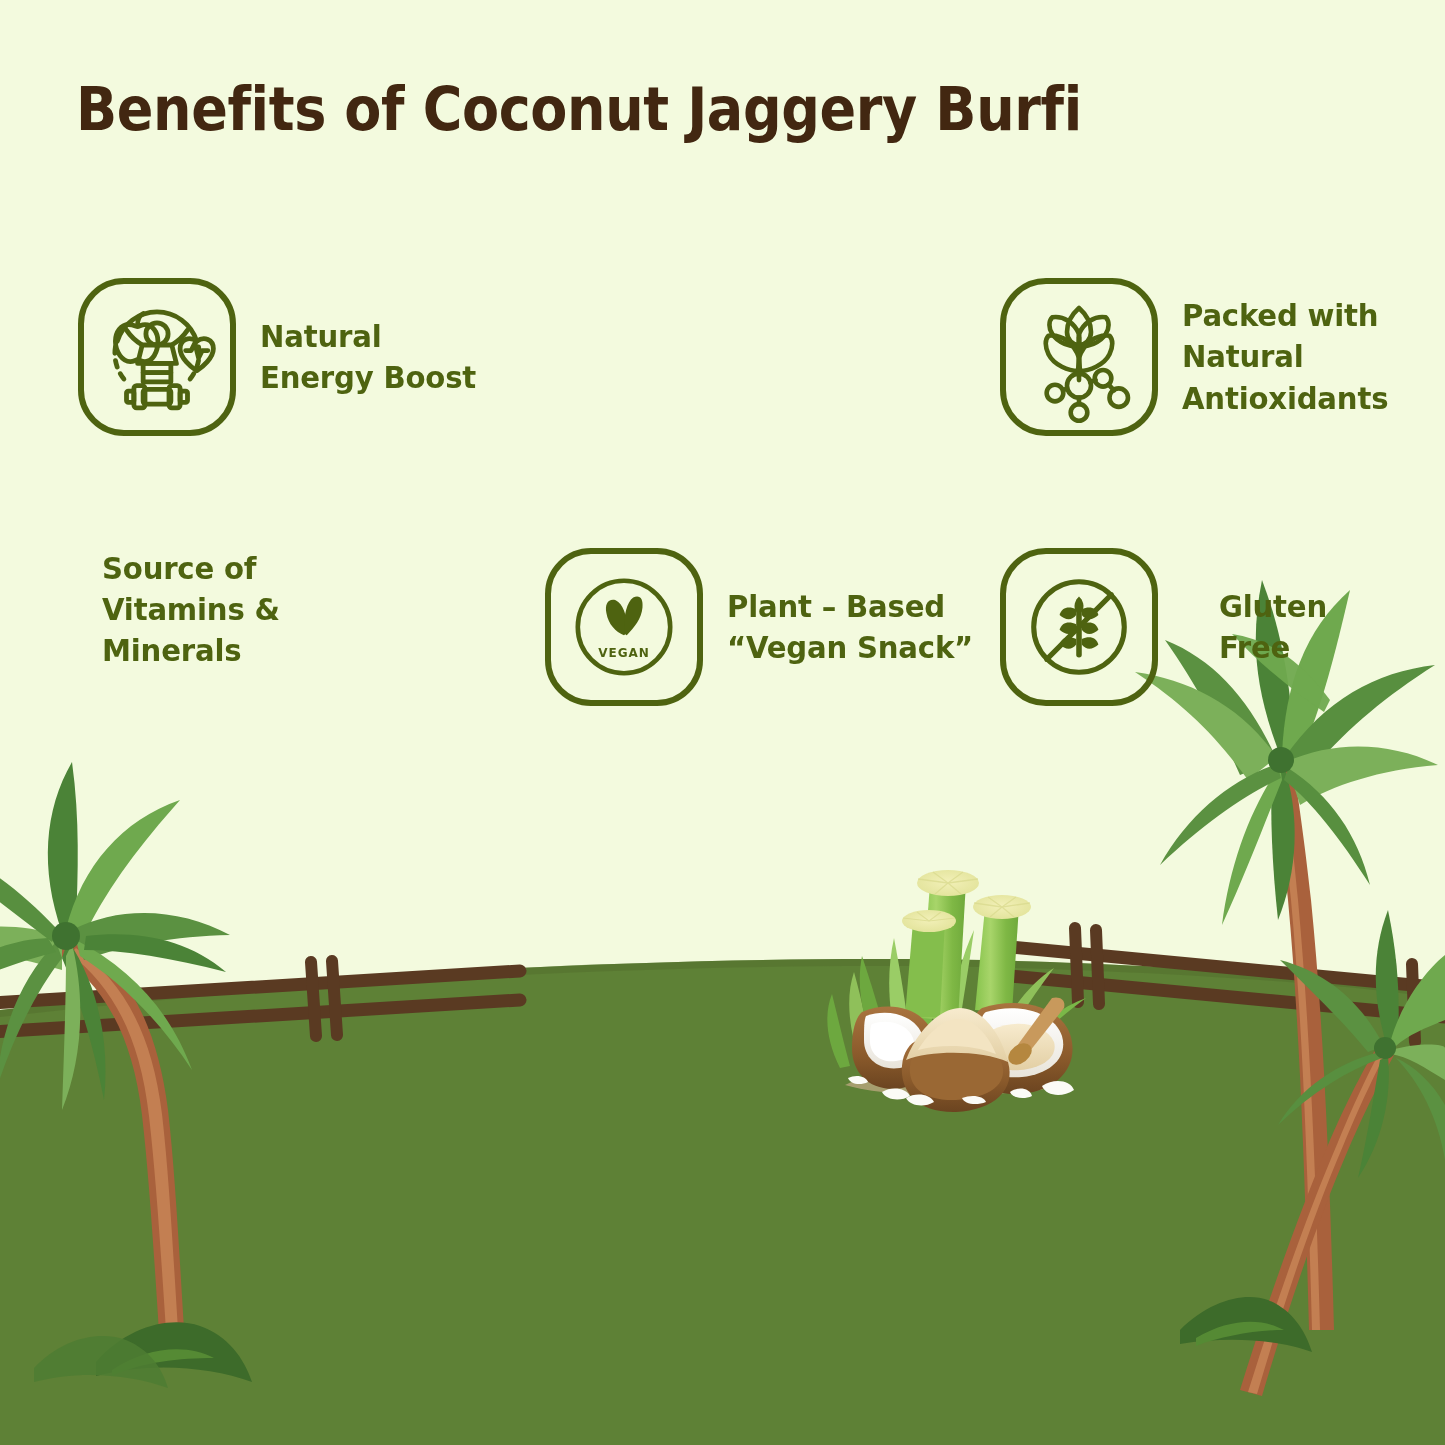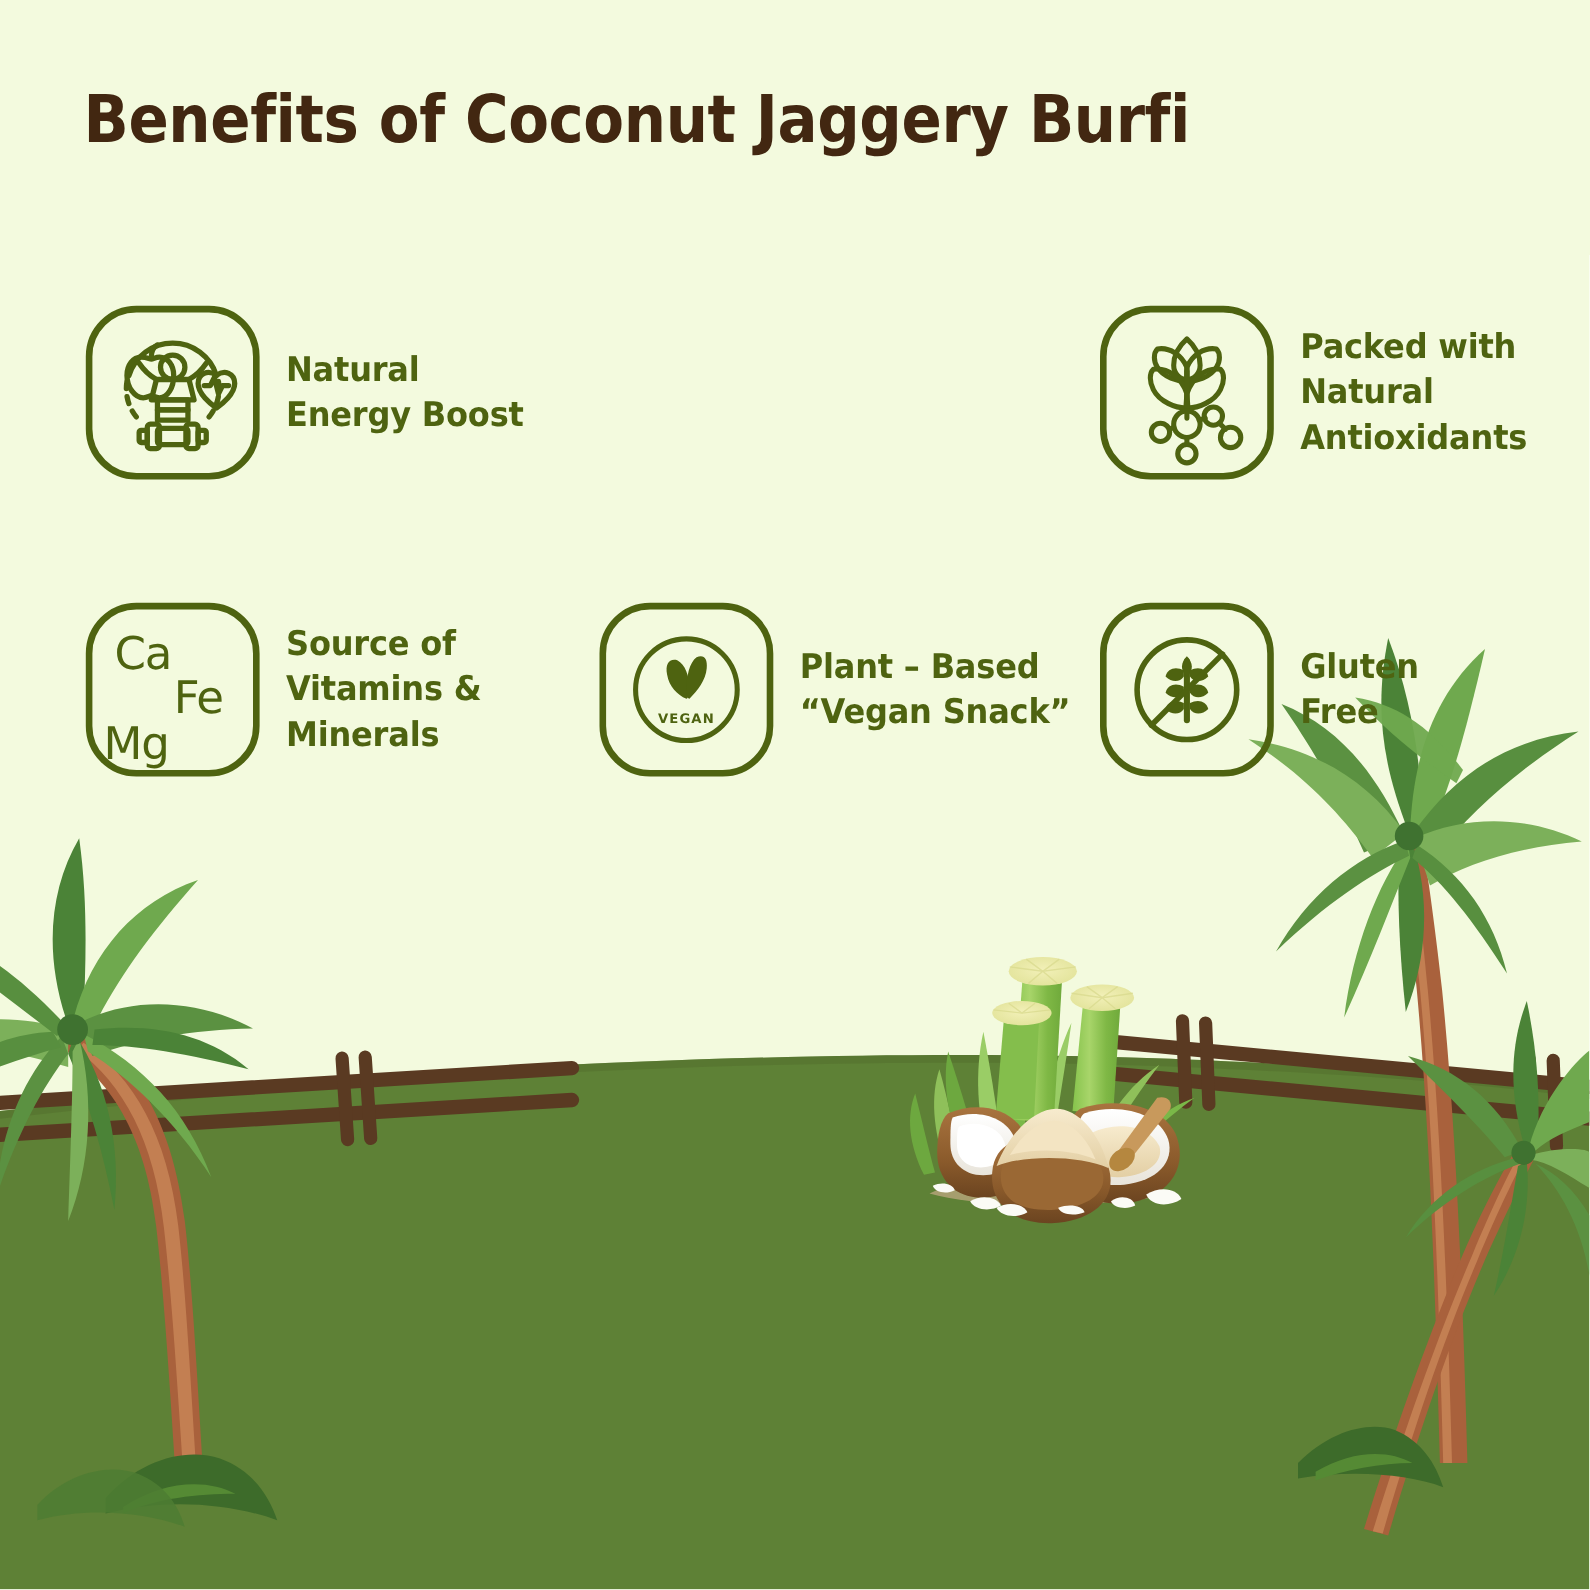--- a/index.html
+++ b/index.html
@@ -360,44 +360,39 @@
           <line x1="79" y1="123" x2="79" y2="130"></line>
           <line x1="111" y1="109" x2="117" y2="115"></line>
         </svg>
       </div>
       <div class="benefit-label">Packed with
 Natural
 Antioxidants</div>
     </div>
 
     <div class="benefit" style="left:78px; top:548px;">
-      <div class="badge">
-        <span class="mineral-txt m-ca">Ca</span>
-        <span class="mineral-txt m-fe">Fe</span>
-        <span class="mineral-txt m-mg">Mg</span>
-      </div>
       <div class="benefit-label">Source of
 Vitamins &amp;
 Minerals</div>
     </div>
 
     <div class="benefit" style="left:545px; top:548px;">
       <div class="badge">
         <svg viewBox="0 0 158 158" fill="none">
           <circle cx="79" cy="79" r="50" stroke="#4E6310" stroke-width="5"></circle>
           <path d="M79,88 C 70,84 62,76 60,64 C 58,54 62,48 70,50 C 78,54 82,66 82,78 C 82,84 81,87 79,88 Z" fill="#4E6310"></path>
           <path d="M82,88 C 90,80 98,70 99,58 C 100,48 96,44 89,47 C 82,52 79,66 79,80 C 79,85 80,87 82,88 Z" fill="#4E6310"></path>
         </svg>
         <div class="vegan-word">VEGAN</div>
       </div>
       <div class="benefit-label">Plant – Based
 “Vegan Snack”</div>
     </div>
 
-    <div class="benefit" style="left:1000px; top:548px;">
+    <div class="benefit" style="left:1000px; top:548px;gap:37px;">
       <div class="badge">
         <svg viewBox="0 0 158 158" fill="none">
           <circle cx="79" cy="79" r="49" stroke="#4E6310" stroke-width="5.5"></circle>
           <g fill="#4E6310">
             <rect x="76" y="48" width="6" height="64" rx="3"></rect>
             <path d="M79,46 C 85,52 86,60 79,66 C 72,60 73,52 79,46 Z"></path>
             <path d="M76,60 C 68,56 60,58 58,66 C 64,72 72,72 76,66 Z"></path>
             <path d="M82,60 C 90,56 98,58 100,66 C 94,72 86,72 82,66 Z"></path>
             <path d="M76,76 C 68,72 60,74 58,82 C 64,88 72,88 76,82 Z"></path>
             <path d="M82,76 C 90,72 98,74 100,82 C 94,88 86,88 82,82 Z"></path>

